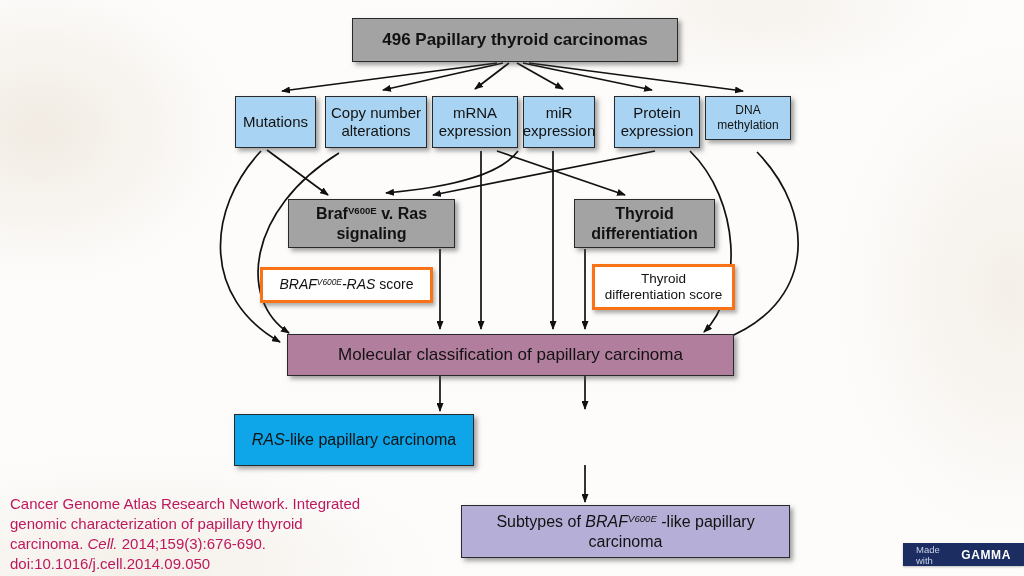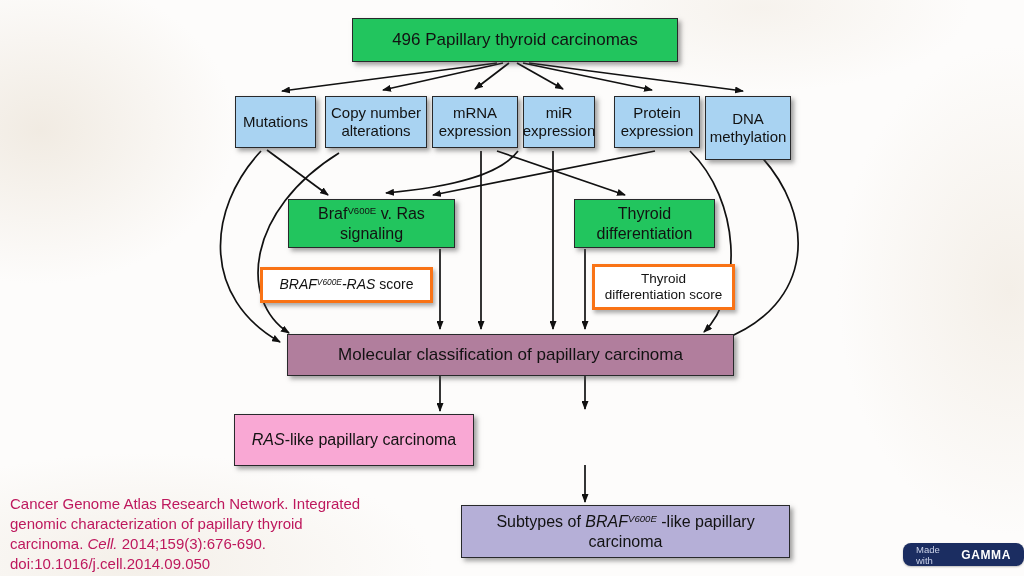--- a/index.html
+++ b/index.html
@@ -21,57 +21,57 @@
   .node{
     position:absolute;z-index:2;
     display:flex;align-items:center;justify-content:center;
     text-align:center;color:#121212;
     border:1.7px solid #28292b;
     box-shadow:2.5px 3px 4.5px rgba(70,70,70,0.5);
     line-height:1.22;
     box-sizing:border-box;
     padding:2px 4px;
   }
-  .green{background:#22c55e;}
+  .green{background:#a3a3a3;font-weight:bold;}
   .blue{background:#a9d3f2;}
   .mauve{background:#b17e9d;}
-  .salmon{background:#f9a8d4;}
+  .salmon{background:#0ea5e9;}
   .lavender{background:#b5afd7;}
   .score{
     background:#ffffff;
     border:3px solid #f97316;
     box-shadow:2px 2.5px 4px rgba(70,70,70,0.45);
   }
   .sup{font-size:0.6em;position:relative;top:-0.5em;letter-spacing:0;}
   .it{font-style:italic;}
 
   
   #n-root{left:352px;top:18px;width:326px;height:44px;font-size:17px;}
   #n-mut{left:235px;top:96px;width:81px;height:52px;font-size:15px;}
   #n-cna{left:325px;top:96px;width:102px;height:52px;font-size:15px;}
   #n-mrna{left:432px;top:96px;width:86px;height:52px;font-size:15px;}
   #n-mir{left:523px;top:96px;width:72px;height:52px;font-size:15px;}
   #n-prot{left:614px;top:96px;width:86px;height:52px;font-size:15px;}
-  #n-dna{left:705px;top:96px;width:86px;height:64px;font-size:15px;}
+  #n-dna{left:705px;top:96px;width:86px;height:44px;font-size:12px;}
   #n-braf{left:288px;top:199px;width:167px;height:49px;font-size:16px;}
   #n-thy{left:574px;top:199px;width:141px;height:49px;font-size:16px;}
   #n-brs{left:260px;top:267px;width:173px;height:36px;font-size:14px;}
   #n-tds{left:592px;top:264px;width:143px;height:46px;font-size:13.5px;}
   #n-class{left:287px;top:334px;width:447px;height:42px;font-size:17px;}
   #n-ras{left:234px;top:414px;width:240px;height:52px;font-size:16px;}
   #n-brafl{left:538px;top:412px;width:252px;height:53px;font-size:16px;}
   #n-sub{left:461px;top:505px;width:329px;height:53px;font-size:16px;}
 
   .citation{
     position:absolute;left:10px;top:494px;z-index:2;
     font-size:15px;color:#be185d;line-height:1.34;
   }
   .badge{
     position:absolute;left:903px;top:543px;z-index:3;
-    height:23px;border-radius:8px;background:#1b2d61;
+    height:23px;border-radius:0;background:#1b2d61;
     display:flex;align-items:center;gap:5px;padding:0 13px;
     box-shadow:0 1px 2px rgba(0,0,0,0.25);
   }
   .badge .pre{font-size:9.5px;color:#c9d1e8;}
   .badge .brand{font-size:12px;font-weight:bold;color:#ffffff;letter-spacing:0.6px;}
 </style>
 </head>
 <body>
 
 <div id="canvas">

